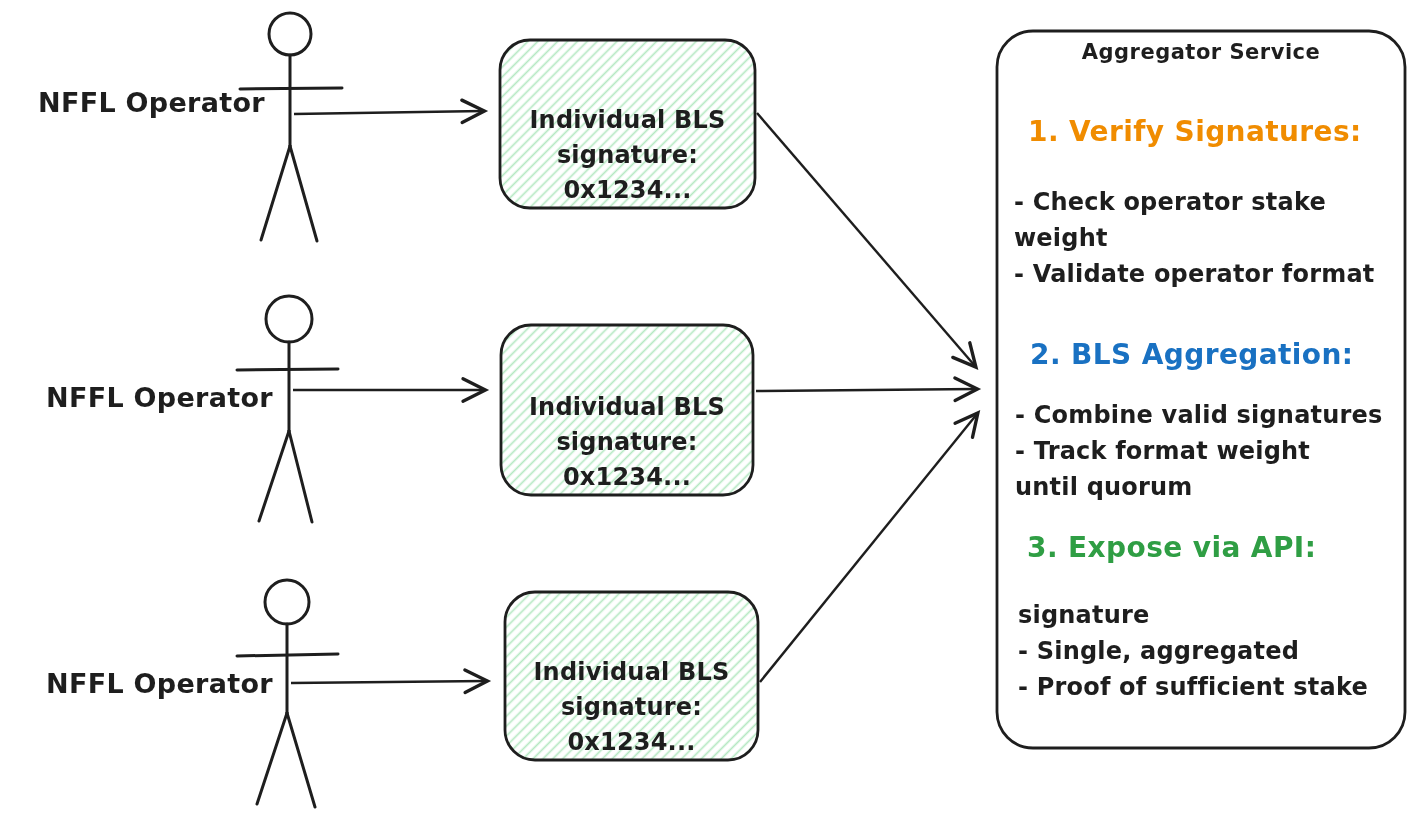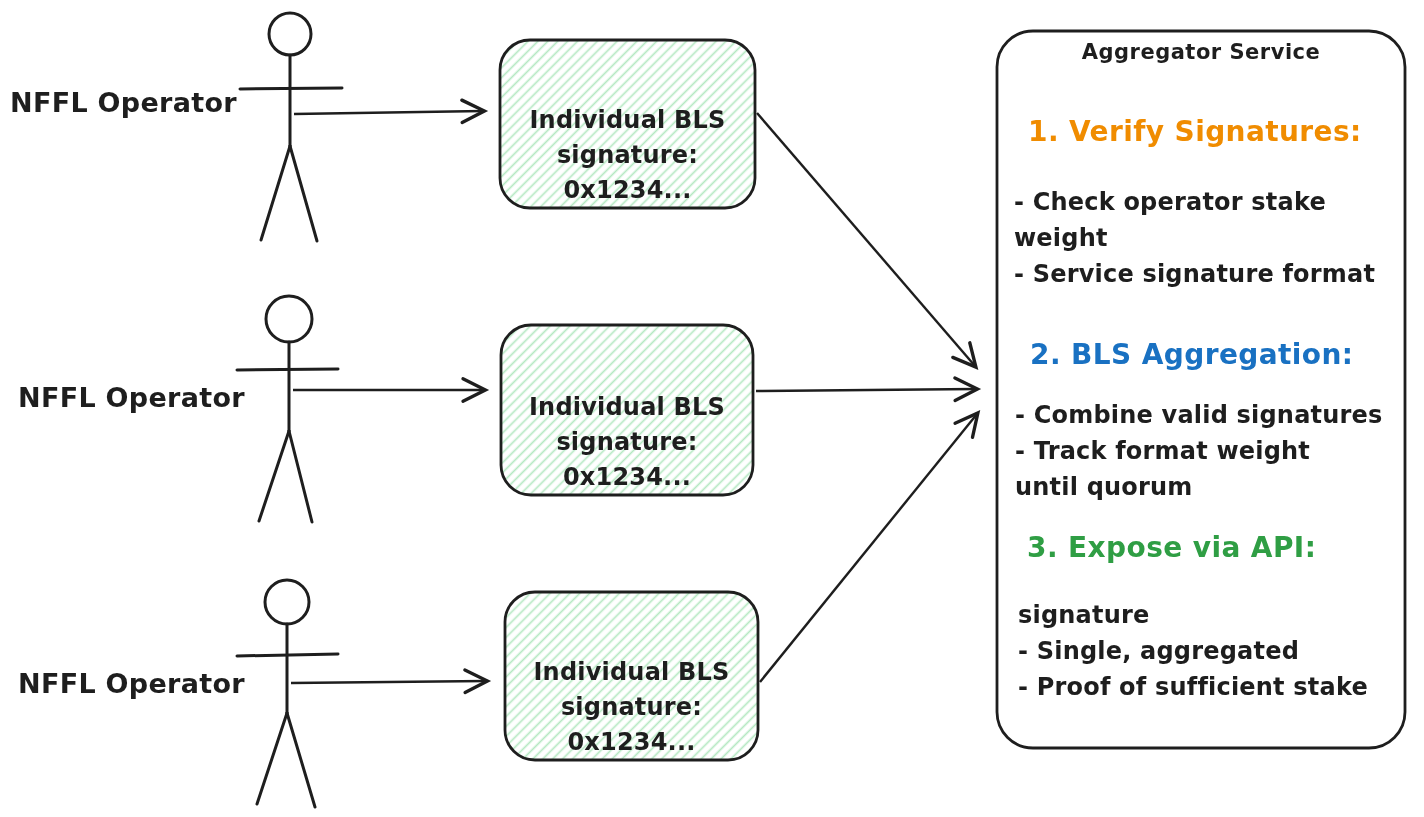--- a/index.html
+++ b/index.html
@@ -6,21 +6,21 @@
   .stage{
     position:relative;
     width:1424px;height:817px;
     background:#ffffff;
     font-family:"DejaVu Sans", sans-serif;
     color:#1e1e1e;
     overflow:hidden;
   }
   .stage svg{position:absolute;left:0;top:0;}
   .txt{position:absolute;white-space:nowrap;}
-  .op-label{font-size:27px;font-weight:600;letter-spacing:.3px;}
+  .op-label{font-size:27px;font-weight:600;letter-spacing:.3px;margin-left:28px;}
   .sig-text{
     position:absolute;display:flex;flex-direction:column;
     align-items:center;justify-content:flex-end;text-align:center;
     font-size:24px;font-weight:600;line-height:35px;letter-spacing:.2px;
   }
   .agg-title{font-size:21px;font-weight:700;text-align:center;letter-spacing:.5px;}
   .sec-heading{font-size:28px;font-weight:700;letter-spacing:.4px;}
   .sec-lines{font-size:24px;font-weight:600;line-height:36px;letter-spacing:.2px;}
   .c-orange{color:#f08c00;}
   .c-blue{color:#1971c2;}
@@ -107,21 +107,21 @@
     <div>signature:</div>
     <div>0x1234...</div>
   </div>
 
   <div class="txt agg-title" style="left:997px;top:40px;width:408px">Aggregator Service</div>
 
   <div class="txt sec-heading c-orange" style="left:1028px;top:115px">1. Verify Signatures:</div>
   <div class="txt sec-lines" style="left:1014px;top:184px">
     <div>- Check operator stake</div>
     <div>weight</div>
-    <div>- Service signature format</div>
+    <div>- Validate operator format</div>
   </div>
 
   <div class="txt sec-heading c-blue" style="left:1030px;top:338px">2. BLS Aggregation:</div>
   <div class="txt sec-lines" style="left:1015px;top:397px">
     <div>- Combine valid signatures</div>
     <div>- Track format weight</div>
     <div>until quorum</div>
   </div>
 
   <div class="txt sec-heading c-green" style="left:1027px;top:531px">3. Expose via API:</div>

